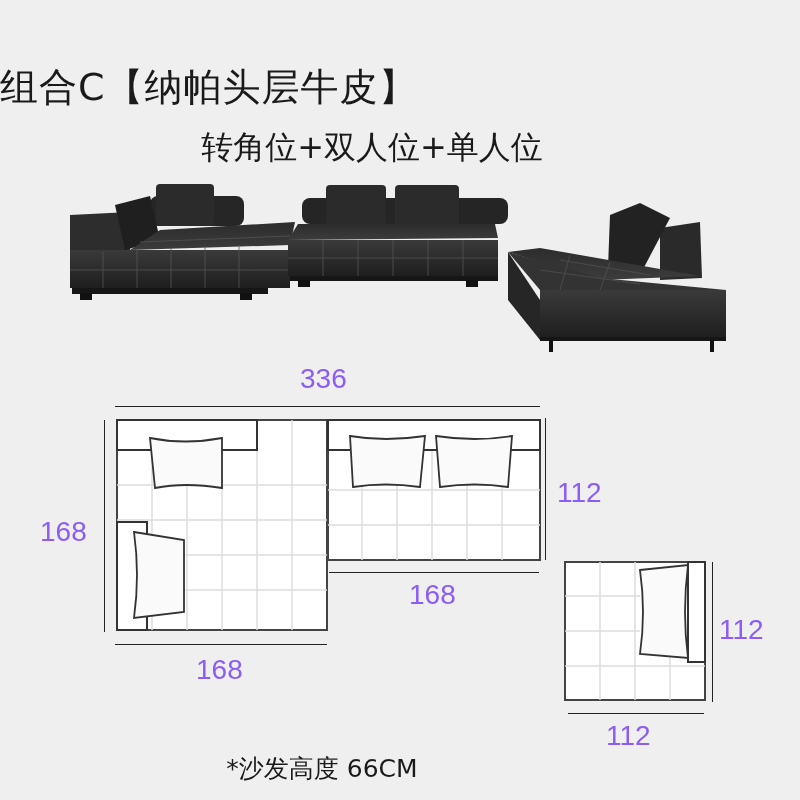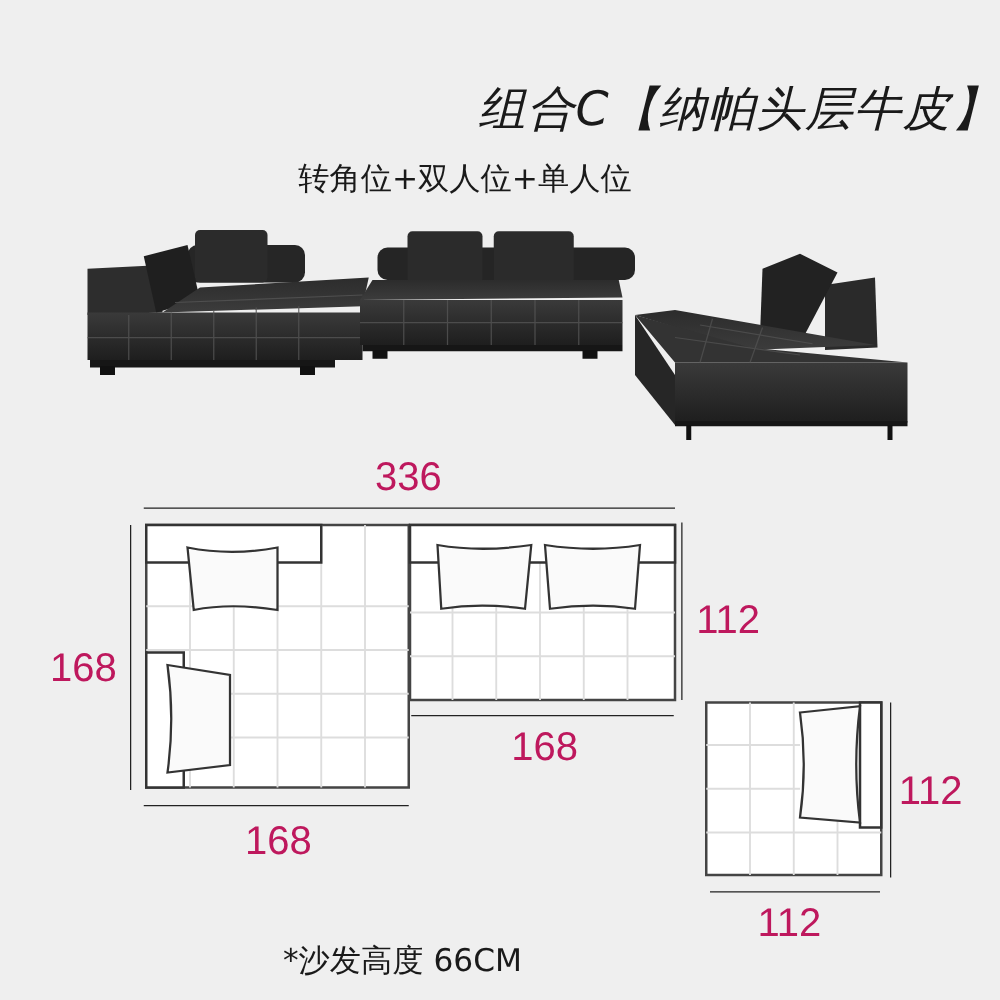--- a/index.html
+++ b/index.html
@@ -1,20 +1,20 @@
 <!DOCTYPE html>
 <html><head>
 <meta charset="utf-8">
 <style>
   html,body{margin:0;padding:0;}
   body{width:800px;height:800px;background:#efefef;position:relative;overflow:hidden;font-family:"DejaVu Sans","Liberation Sans",sans-serif;color:#1a1a1a;}
   .abs{position:absolute;}
-  .title{left:0;width:800px;top:62px;text-align:right;font-size:38px;font-weight:400;letter-spacing:1px;font-style:italic;}
-  .subtitle{left:0;width:744px;top:126px;text-align:center;font-size:25px;}
-  .dim{font-family:"Liberation Sans",sans-serif;font-size:32px;color:#be185d;}
+  .title{left:0;width:800px;top:62px;text-align:left;font-size:38px;font-weight:400;letter-spacing:1px;}
+  .subtitle{left:0;width:744px;top:126px;text-align:center;font-size:32px;}
+  .dim{font-family:"Liberation Sans",sans-serif;font-size:28px;color:#8b5cf6;}
   .footer{left:0;width:644px;top:752px;text-align:center;font-size:25px;}
   .line{background:#222;position:absolute;}
   svg{position:absolute;left:0;top:0;}
 </style>
 </head>
 <body>
 
 <div class="abs title">组合C【纳帕头层牛皮】</div>
 <div class="abs subtitle">转角位+双人位+单人位</div>
 

